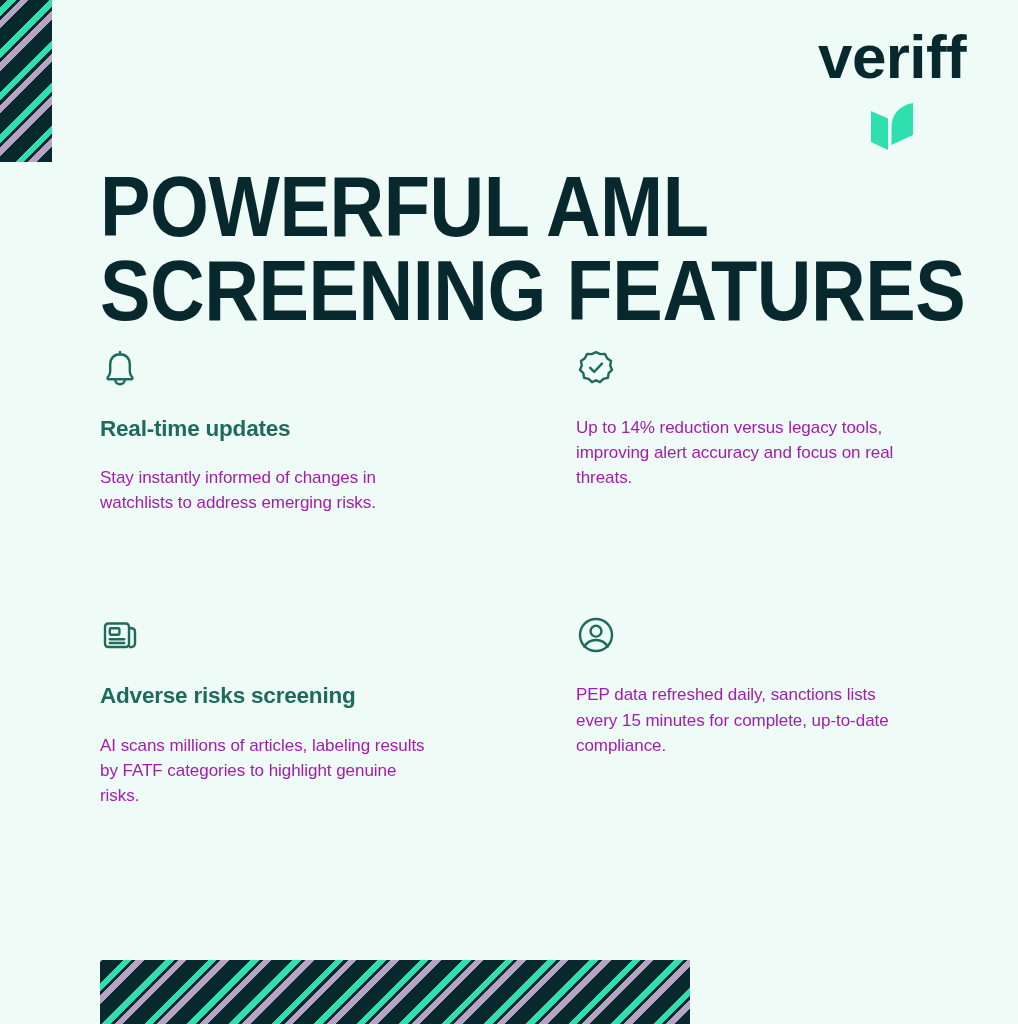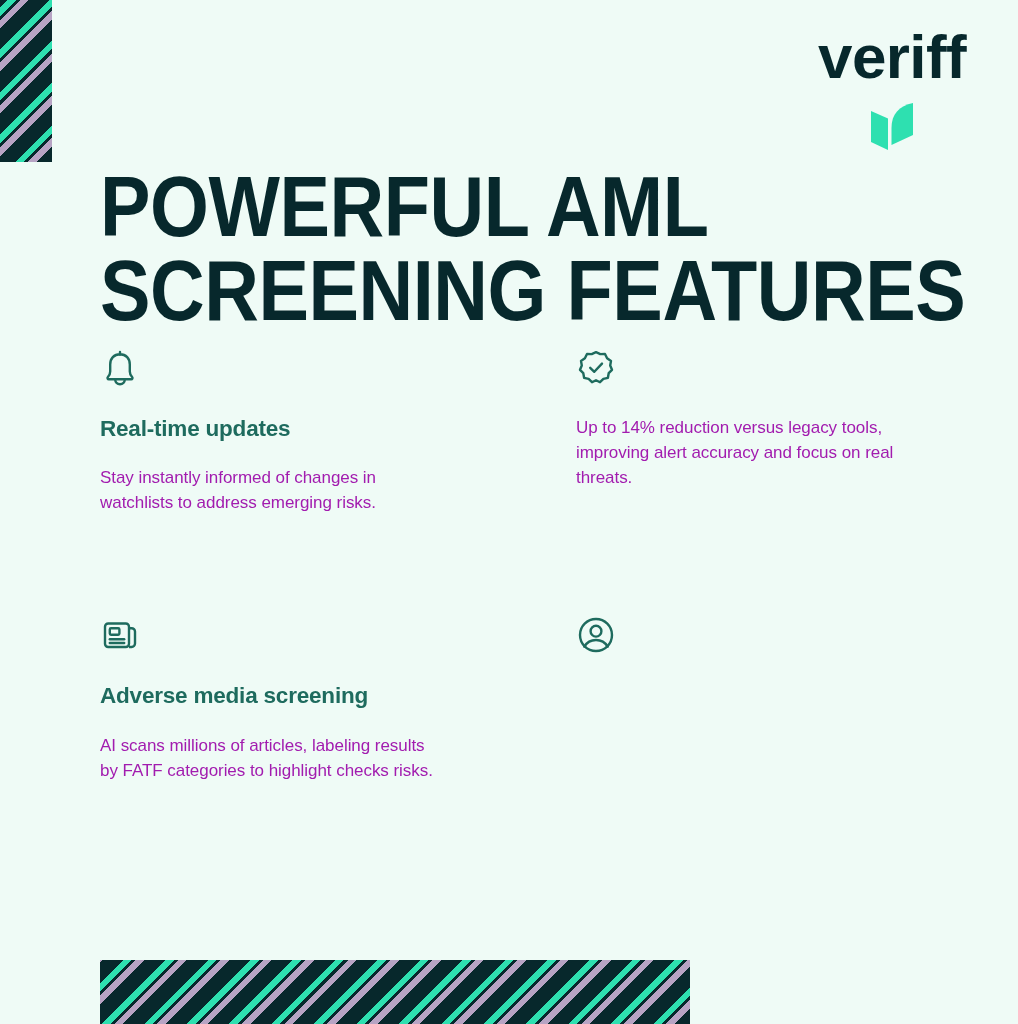--- a/index.html
+++ b/index.html
@@ -178,29 +178,30 @@
     </div>
 
     <div class="feature">
       <svg class="feature-icon" viewBox="0 0 40 40" aria-hidden="true">
         <rect x="5" y="8.5" width="24" height="23.5" rx="3.2" fill="none" stroke="currentColor" stroke-width="2.4"></rect>
         <path d="M29 13.2 L31.6 13.2 C33.5 13.2 35 14.7 35 16.6 L35 28.6 C35 30.5 33.5 32 31.6 32 L29 32" fill="none" stroke="currentColor" stroke-width="2.4" stroke-linejoin="round"></path>
         <rect x="9.8" y="13.2" width="9.6" height="6.6" rx="1.2" fill="none" stroke="currentColor" stroke-width="2.4"></rect>
         <path d="M9.8 24.2 L24.2 24.2" fill="none" stroke="currentColor" stroke-width="2.4" stroke-linecap="round"></path>
         <path d="M9.8 28.0 L24.2 28.0" fill="none" stroke="currentColor" stroke-width="2.4" stroke-linecap="round"></path>
       </svg>
-      <h2 class="feature-title">Adverse media screening</h2>
-      <p class="feature-desc">AI scans millions of articles, labeling results by FATF categories to highlight checks risks.</p>
+      <h2 class="feature-title">Adverse risks screening</h2>
+      <p class="feature-desc">AI scans millions of articles, labeling results by FATF categories to highlight genuine risks.</p>
     </div>
 
     <div class="feature">
       <svg class="feature-icon" viewBox="0 0 40 40" aria-hidden="true">
         <circle cx="20" cy="20" r="16" fill="none" stroke="currentColor" stroke-width="2.4"></circle>
         <circle cx="20" cy="16.2" r="5.4" fill="none" stroke="currentColor" stroke-width="2.4"></circle>
         <path d="M8.3 31.6 C10.8 27.4 15.0 25.0 20 25.0 C25.0 25.0 29.2 27.4 31.7 31.6" fill="none" stroke="currentColor" stroke-width="2.4" stroke-linecap="round"></path>
       </svg>
+      <p class="feature-desc">PEP data refreshed daily, sanctions lists every 15 minutes for complete, up-to-date compliance.</p>
     </div>
 
   </div>
 
   <div class="stripe-block stripe-bottom"></div>
 
 </div>
 
 </body></html>

